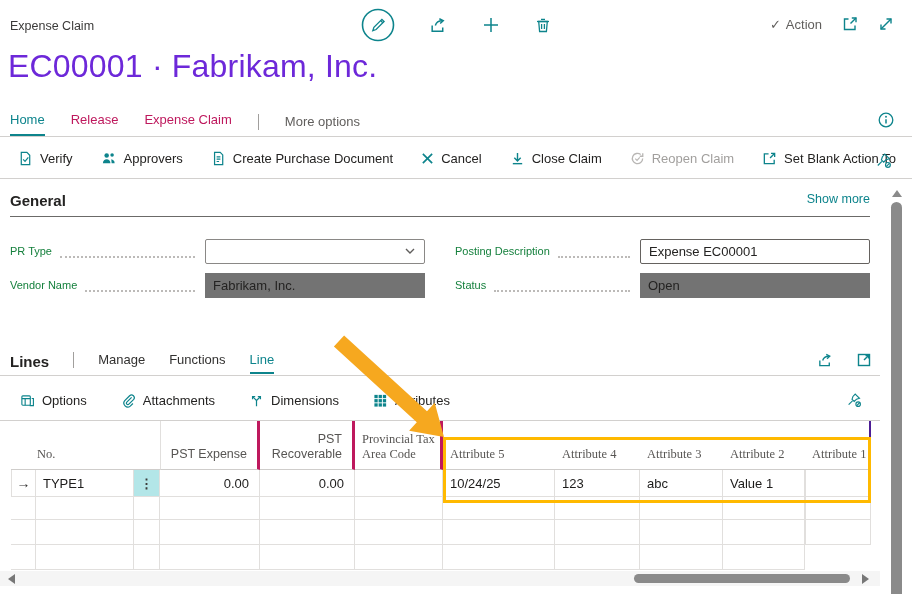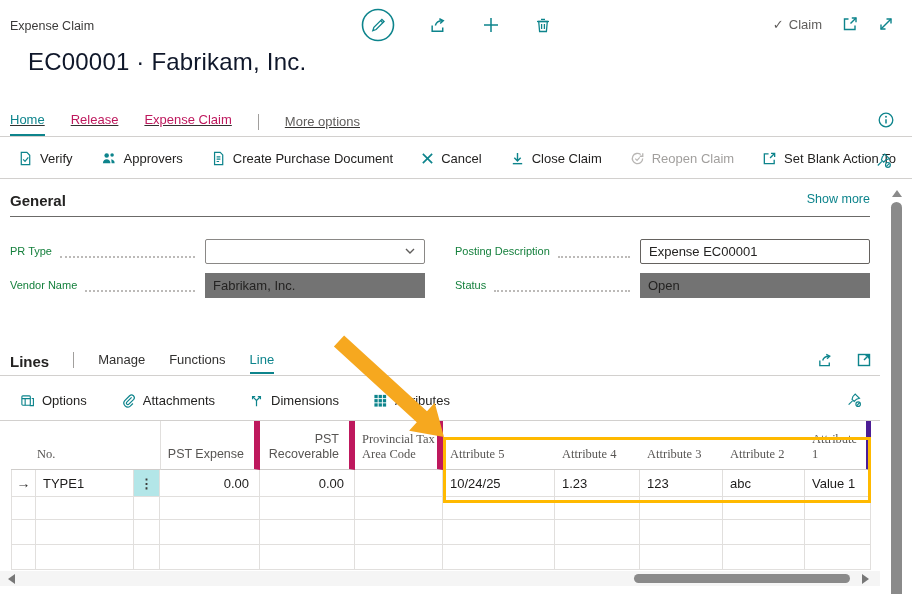--- a/index.html
+++ b/index.html
@@ -8,25 +8,25 @@
        --accent:#0d848c;--highlight-box:#ffb900;--arrow:#f6a81f;}
   .teal{color:var(--accent);}
   svg{display:block;}
 
   
   .caption{position:absolute;left:10px;top:19px;font-size:12.5px;color:#3b3a39;}
   .top-center{position:absolute;left:0;right:0;top:7px;height:36px;display:flex;justify-content:center;align-items:center;gap:34px;}
   .top-right{position:absolute;right:18px;top:16px;display:flex;align-items:center;gap:20px;}
   .saved{display:flex;align-items:center;gap:5px;font-size:13px;color:#605e5c;}
   .saved .ck{font-size:13px;color:#605e5c;}
-  .page-title{position:absolute;left:8px;top:48px;font-size:24px;font-weight:300;color:#0f172a;letter-spacing:.2px;margin-left:20px;}
+  .page-title{position:absolute;left:8px;top:48px;font-size:32px;font-weight:300;color:#6d28d9;letter-spacing:.2px;}
 
   
   .menubar{position:absolute;left:0;top:106px;width:912px;height:31px;border-bottom:1px solid #d2d0ce;
-           display:flex;align-items:flex-end;gap:26px;padding-left:10px;box-sizing:border-box;text-decoration:underline;}
+           display:flex;align-items:flex-end;gap:26px;padding-left:10px;box-sizing:border-box;}
   .mtab{font-size:13px;color:#be185d;padding-bottom:7px;border-bottom:2px solid transparent;}
   .mtab.active{color:var(--accent);border-bottom-color:var(--accent);}
   .mdiv{width:1px;height:16px;background:#a19f9d;margin-bottom:6px;}
   .more{font-size:13px;color:#605e5c;padding-bottom:7px;}
   .info-ic{position:absolute;right:18px;top:112px;}
 
   
   .actionbar{position:absolute;left:0;top:138px;width:912px;height:41px;border-bottom:1px solid #d2d0ce;
              display:flex;align-items:center;gap:28px;padding-left:18px;box-sizing:border-box;}
   .action{display:flex;align-items:center;gap:7px;font-size:13px;color:#242322;}
@@ -67,21 +67,21 @@
   .ltool{display:flex;align-items:center;gap:7px;font-size:13px;color:#242322;}
   .ltool .ic{color:var(--accent);}
   .pin2{position:absolute;right:50px;top:392px;}
 
   
   .grid{position:absolute;left:11px;top:421px;display:grid;
         grid-template-columns:25px 98px 26px 100px 95px 88px 112px 85px 83px 82px 66px;
         grid-template-rows:49px 27px 23px 25px 25px;font-size:13px;color:#1d1c1b;}
   .hc{display:flex;align-items:flex-end;padding-bottom:6px;font-size:12.5px;color:#575553;
       border-bottom:1px solid #cfcdcb;box-sizing:border-box;line-height:1.25;}
-  .hc.bR{border-right:6px solid #be185d;}
+  .hc.bR{border-right:3px solid #be185d;}
   .hc.num{justify-content:flex-end;text-align:right;padding-right:10px;}
   .hc.pad{padding-left:7px;font-family:Liberation Serif, serif;}
   .cell{border-right:1px solid #e1dfdd;border-bottom:1px solid #e1dfdd;box-sizing:border-box;
         display:flex;align-items:center;padding:0 7px;overflow:hidden;white-space:nowrap;}
   .cell.first{border-left:1px solid #e1dfdd;}
   .cell.center{justify-content:center;padding:0;}
   .cell.num{justify-content:flex-end;padding-right:10px;}
   .cell.ell{background:#b3e6e8;justify-content:center;padding:0;font-weight:bold;color:#3b3a39;letter-spacing:0;}
   .rowarrow{font-size:14px;color:#323130;}
 
@@ -133,21 +133,21 @@
           <path d="M3 5.5 h12"></path>
           <path d="M7 3.4 h4"></path>
           <path d="M7.6 8 v5 M10.4 8 v5"></path>
       </svg>
     </span>
   </div>
 
   <div class="top-right">
     <span class="saved">
       <span class="ck">✓</span>
-      <span>Claim</span>
+      <span>Action</span>
     </span>
     <span class="teal">
       <svg width="16" height="16" viewBox="0 0 16 16" fill="none" stroke="currentColor" stroke-width="1.4">
         <path d="M6.5 3 H2.5 v10.5 h10.5 v-4"></path>
           <path d="M8.5 7.5 L14 2"></path>
           <path d="M9.8 2 H14 v4.2"></path>
       </svg>
     </span>
     <span class="teal">
       <svg width="16" height="16" viewBox="0 0 16 16" fill="none" stroke="currentColor" stroke-width="1.4">
@@ -371,32 +371,31 @@
   <div class="grid">
 
     <div class="hc pad" style="grid-column:1/4;padding-left:26px;">No.</div>
     <div class="hc num bR" style="border-left:1px solid #e1dfdd;">PST Expense</div>
     <div class="hc num bR">PST Recoverable</div>
     <div class="hc pad bR">Provincial Tax Area Code</div>
     <div class="hc pad">Attribute 5</div>
     <div class="hc pad">Attribute 4</div>
     <div class="hc pad">Attribute 3</div>
     <div class="hc pad">Attribute 2</div>
-    <div class="hc pad" style="border-right:5px solid #4c1d95;">Attribute 1</div>
+    <div class="hc pad" style="border-right:2px solid #4c1d95;">Attribute 1</div>
 
     <div class="cell first center">
         <span class="rowarrow">→</span>
       </div>
     <div class="cell">TYPE1</div>
     <div class="cell ell">⋮</div>
     <div class="cell num">0.00</div>
     <div class="cell num">0.00</div>
     <div class="cell"></div>
     <div class="cell">10/24/25</div>
-    <div class="cell">1.23</div>
     <div class="cell">123</div>
     <div class="cell">abc</div>
     <div class="cell">Value 1</div>
 
     <div class="cell first"></div>
       <div class="cell"></div>
       <div class="cell"></div>
       <div class="cell"></div>
       <div class="cell"></div>
       <div class="cell"></div>

